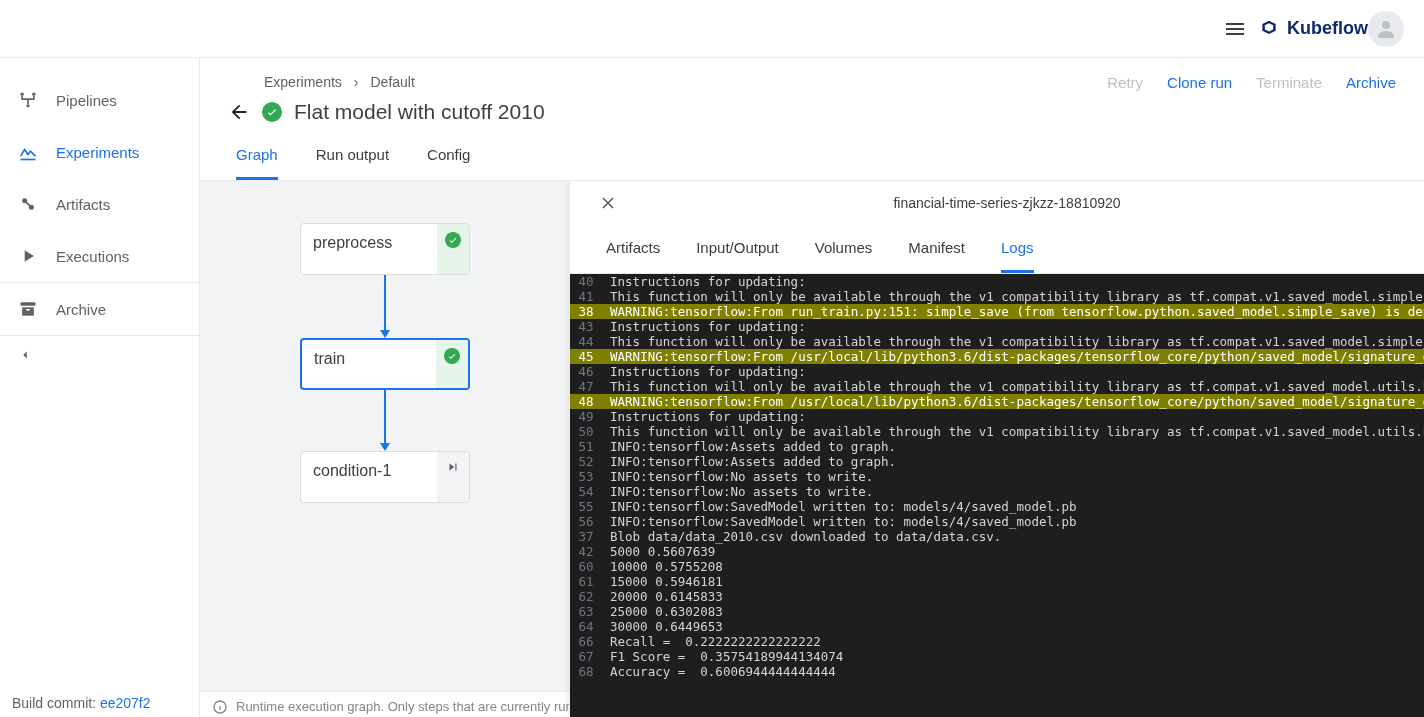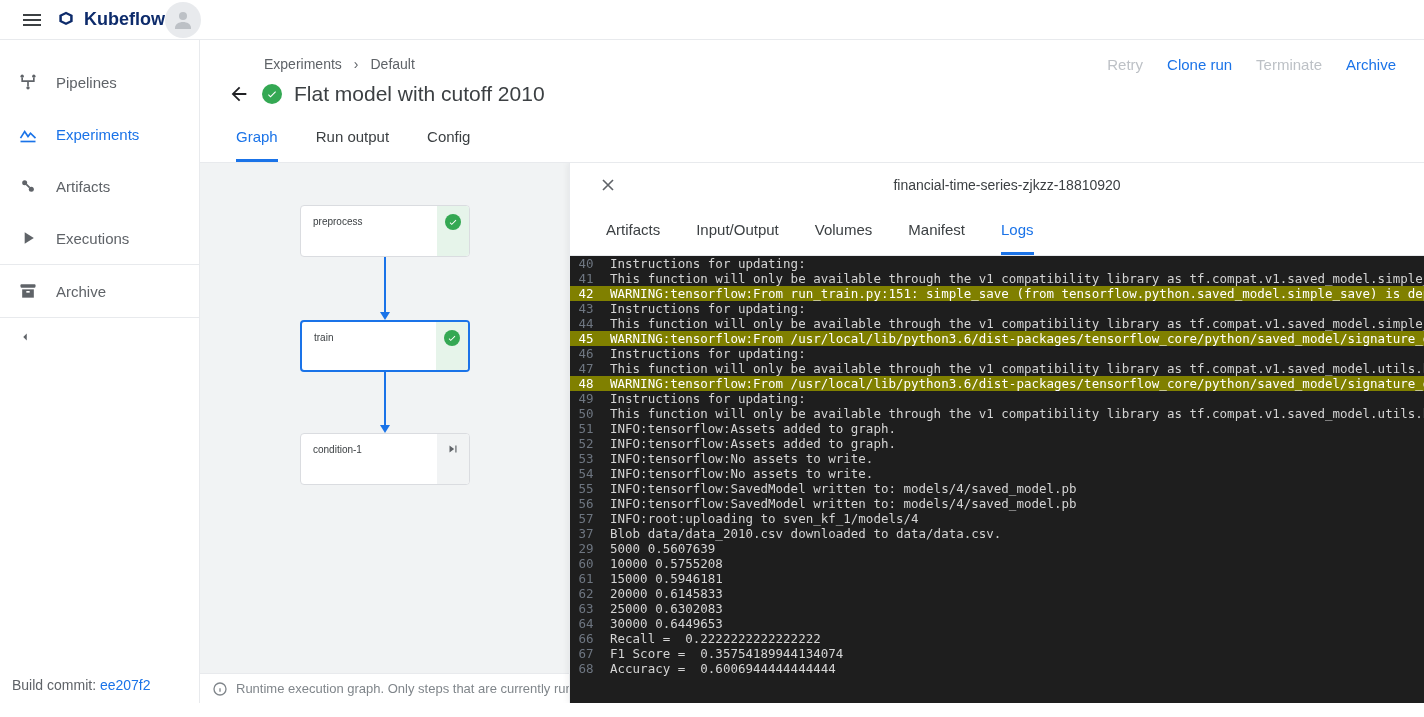--- a/index.html
+++ b/index.html
@@ -1,19 +1,19 @@
 <!DOCTYPE html>
 <html><head>
 <meta charset="utf-8">
 <style>
 * { box-sizing: border-box; margin: 0; padding: 0; }
 body { font-family: "Google Sans", "Helvetica Neue", Arial, sans-serif; color: #202124; background: #fff; width: 1424px; height: 717px; overflow: hidden; }
 
 
-.header { height: 40px; border-bottom: 1px solid #e8eaed; display: flex; align-items: center; padding: 8px 20px; justify-content: flex-start; }
+.header { height: 58px; border-bottom: 1px solid #e8eaed; display: flex; align-items: center; padding: 8px 20px; justify-content: flex-end; }
 .header-left { display: flex; align-items: center; gap: 12px; }
 .menu-icon { width: 24px; height: 24px; cursor: pointer; color: #3c4043; }
 .logo-area { display: flex; align-items: center; gap: 8px; color: #0d2b6b; font-weight: 600; font-size: 18px; }
 .logo-glyph { width: 20px; height: 20px; }
 .avatar { width: 36px; height: 36px; border-radius: 50%; background: #e8eaed; display: flex; align-items: center; justify-content: center; cursor: pointer; }
 .avatar svg { width: 24px; height: 24px; fill: #bdc1c6; }
 
 
 .layout { display: flex; height: calc(100% - 54px); }
 
@@ -45,21 +45,21 @@
 
 
 .main-tabs { display: flex; gap: 38px; padding: 22px 36px 0 36px; border-bottom: 1px solid #e8eaed; }
 .main-tab { padding-bottom: 14px; font-size: 15px; color: #3c4043; cursor: pointer; font-weight: 500; }
 .main-tab.active { color: #1a73e8; border-bottom: 3px solid #1a73e8; }
 
 
 .graph-container { flex: 1; background: #f1f3f4; position: relative; overflow: hidden; }
 .graph-node { position: absolute; width: 170px; height: 52px; background: #fff; border: 1px solid #dadce0; border-radius: 4px; display: flex; overflow: hidden; cursor: pointer; }
 .graph-node.selected { border: 2px solid #1a73e8; }
-.graph-node .label { flex: 1; padding: 10px 12px; font-size: 10px; color: #3c4043; }
+.graph-node .label { flex: 1; padding: 10px 12px; font-size: 16px; color: #3c4043; }
 .graph-node .status-col { width: 32px; background: #e6f4ea; display: flex; align-items: flex-start; justify-content: center; padding-top: 8px; }
 .graph-node .status-col.plain { background: #f1f3f4; }
 .graph-node .status-mini { width: 16px; height: 16px; border-radius: 50%; background: #34a853; display: inline-flex; align-items: center; justify-content: center; }
 .graph-node .status-mini svg { width: 10px; height: 10px; fill: #fff; }
 .cond-icon { width: 14px; height: 14px; color: #5f6368; }
 .arrow-line { position: absolute; width: 2px; background: #1a73e8; left: 184px; }
 .arrow-head { position: absolute; width: 0; height: 0; border-left: 5px solid transparent; border-right: 5px solid transparent; border-top: 8px solid #1a73e8; left: 180px; }
 
 
 .graph-footer { position: absolute; bottom: 0; left: 0; right: 0; height: 30px; background: #fff; border-top: 1px solid #e8eaed; display: flex; align-items: center; padding: 0 12px; font-size: 13px; color: #80868b; gap: 8px; white-space: nowrap; overflow: hidden; }
@@ -262,38 +262,37 @@
         <div class="panel-tabs">
           <div class="panel-tab">Artifacts</div>
           <div class="panel-tab">Input/Output</div>
           <div class="panel-tab">Volumes</div>
           <div class="panel-tab">Manifest</div>
           <div class="panel-tab active">Logs</div>
         </div>
         <div class="logs-area" id="logs-area">
             <div class="log-line"><span class="log-gutter">40</span><span class="log-text">Instructions for updating:</span></div>
             <div class="log-line"><span class="log-gutter">41</span><span class="log-text">This function will only be available through the v1 compatibility library as tf.compat.v1.saved_model.simple_s</span></div>
-            <div class="log-line warn"><span class="log-gutter">42</span><span class="log-text">WARNING:tensorflow:From run_train.py:151: simple_save (from tensorflow.python.saved_model.simple_save) is depr</span></div>
+            <div class="log-line warn"><span class="log-gutter">38</span><span class="log-text">WARNING:tensorflow:From run_train.py:151: simple_save (from tensorflow.python.saved_model.simple_save) is depr</span></div>
             <div class="log-line"><span class="log-gutter">43</span><span class="log-text">Instructions for updating:</span></div>
             <div class="log-line"><span class="log-gutter">44</span><span class="log-text">This function will only be available through the v1 compatibility library as tf.compat.v1.saved_model.simple_s</span></div>
             <div class="log-line warn"><span class="log-gutter">45</span><span class="log-text">WARNING:tensorflow:From /usr/local/lib/python3.6/dist-packages/tensorflow_core/python/saved_model/signature_de</span></div>
             <div class="log-line"><span class="log-gutter">46</span><span class="log-text">Instructions for updating:</span></div>
             <div class="log-line"><span class="log-gutter">47</span><span class="log-text">This function will only be available through the v1 compatibility library as tf.compat.v1.saved_model.utils.bu</span></div>
             <div class="log-line warn"><span class="log-gutter">48</span><span class="log-text">WARNING:tensorflow:From /usr/local/lib/python3.6/dist-packages/tensorflow_core/python/saved_model/signature_de</span></div>
             <div class="log-line"><span class="log-gutter">49</span><span class="log-text">Instructions for updating:</span></div>
             <div class="log-line"><span class="log-gutter">50</span><span class="log-text">This function will only be available through the v1 compatibility library as tf.compat.v1.saved_model.utils.bu</span></div>
             <div class="log-line"><span class="log-gutter">51</span><span class="log-text">INFO:tensorflow:Assets added to graph.</span></div>
             <div class="log-line"><span class="log-gutter">52</span><span class="log-text">INFO:tensorflow:Assets added to graph.</span></div>
             <div class="log-line"><span class="log-gutter">53</span><span class="log-text">INFO:tensorflow:No assets to write.</span></div>
             <div class="log-line"><span class="log-gutter">54</span><span class="log-text">INFO:tensorflow:No assets to write.</span></div>
             <div class="log-line"><span class="log-gutter">55</span><span class="log-text">INFO:tensorflow:SavedModel written to: models/4/saved_model.pb</span></div>
             <div class="log-line"><span class="log-gutter">56</span><span class="log-text">INFO:tensorflow:SavedModel written to: models/4/saved_model.pb</span></div>
-            <div class="log-line"><span class="log-gutter">57</span><span class="log-text">INFO:root:uploading to sven_kf_1/models/4</span></div>
             <div class="log-line"><span class="log-gutter">37</span><span class="log-text">Blob data/data_2010.csv downloaded to data/data.csv.</span></div>
-            <div class="log-line"><span class="log-gutter">29</span><span class="log-text">5000 0.5607639</span></div>
+            <div class="log-line"><span class="log-gutter">42</span><span class="log-text">5000 0.5607639</span></div>
             <div class="log-line"><span class="log-gutter">60</span><span class="log-text">10000 0.5755208</span></div>
             <div class="log-line"><span class="log-gutter">61</span><span class="log-text">15000 0.5946181</span></div>
             <div class="log-line"><span class="log-gutter">62</span><span class="log-text">20000 0.6145833</span></div>
             <div class="log-line"><span class="log-gutter">63</span><span class="log-text">25000 0.6302083</span></div>
             <div class="log-line"><span class="log-gutter">64</span><span class="log-text">30000 0.6449653</span></div>
             <div class="log-line"><span class="log-gutter">66</span><span class="log-text">Recall =  0.2222222222222222</span></div>
             <div class="log-line"><span class="log-gutter">67</span><span class="log-text">F1 Score =  0.35754189944134074</span></div>
             <div class="log-line"><span class="log-gutter">68</span><span class="log-text">Accuracy =  0.6006944444444444</span></div>
           </div>
       </div>

